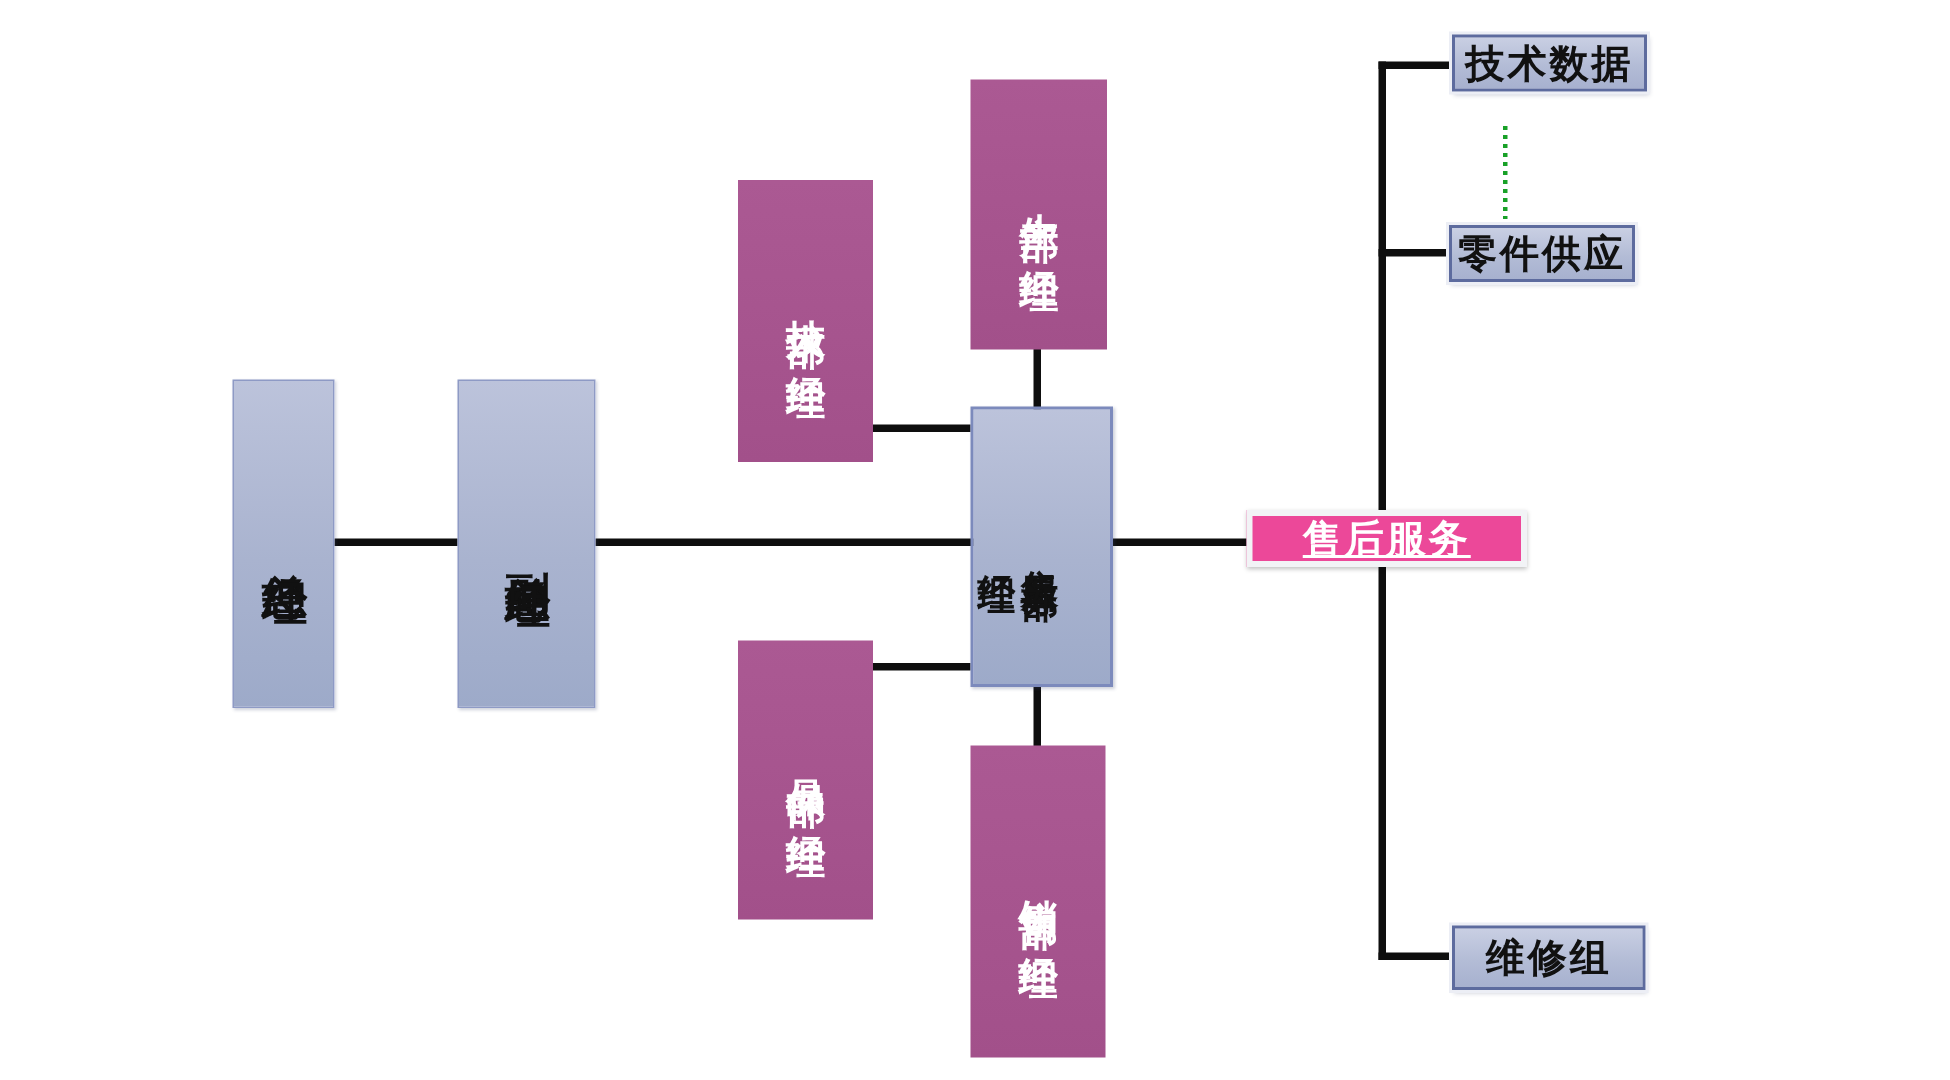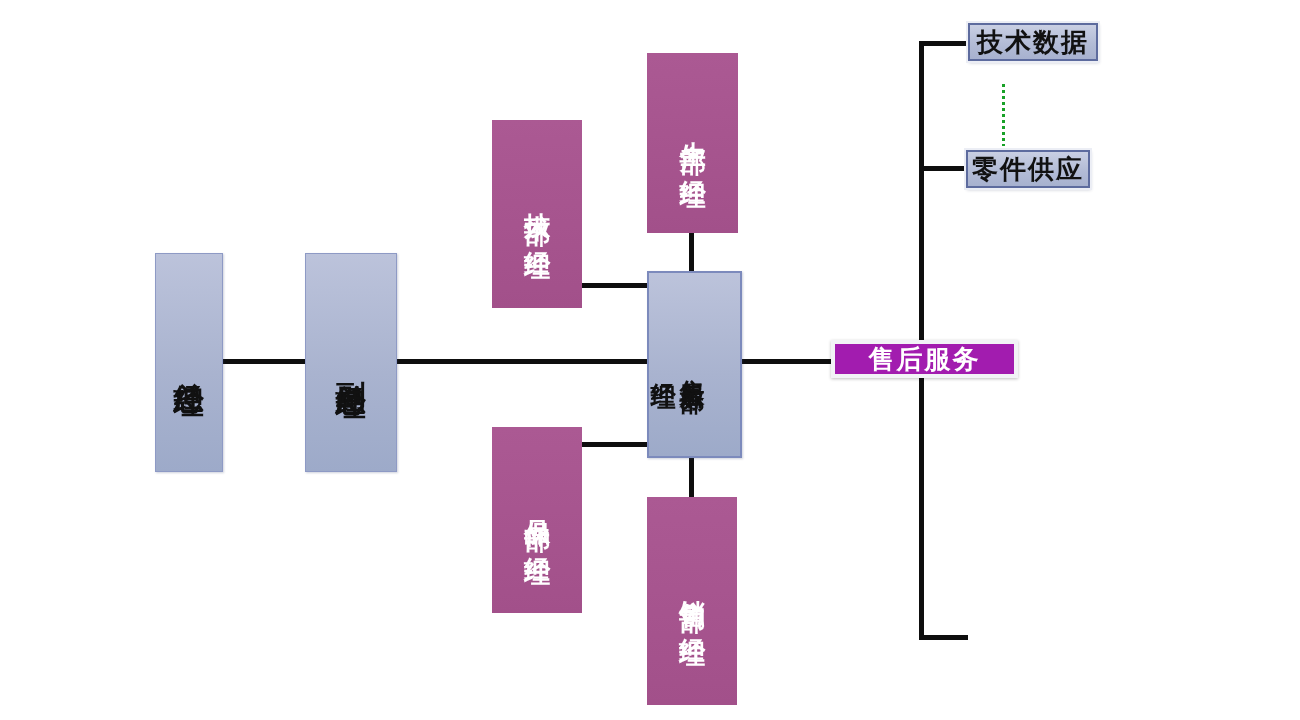--- a/index.html
+++ b/index.html
@@ -27,23 +27,23 @@
   .blue-sm {
     background:linear-gradient(180deg,#c9cfe3 0%,#b3bcd6 55%,#a7b1cf 100%);
     border:2px solid #5d6b9e; color:#111;
     box-shadow:0 0 0 2px #eceef5, 1px 2px 3px rgba(40,50,90,0.25);
   }
   .purple {
     background:linear-gradient(180deg,#ab5993 0%,#a2508a 100%);
     color:#ffffff; border:none;
   }
   .badge {
-    background:#a21caf; border:4px solid #f2f3f6; color:#ffffff;
+    background:#ec4899; border:4px solid #f2f3f6; color:#ffffff;
     z-index:5; box-shadow:0 1px 3px rgba(0,0,0,0.25);
-    letter-spacing:3px; font-size:26px;
+    letter-spacing:3px; font-size:26px;text-decoration:underline;
   }
   
   .vtext {
     writing-mode:vertical-rl; text-orientation:upright;
     letter-spacing:3px; line-height:1.05;
   }
   .vcols { writing-mode:vertical-rl; text-orientation:upright;
     height:100%; padding:0 14px 0 0; box-sizing:border-box;
     letter-spacing:2px; line-height:1.15; }
   .vcols .col { text-align:center; }
@@ -103,14 +103,17 @@
   </div>
 
   <div class="node blue-sm" style="left:968px; top:23px; width:130px; height:38px; font-size:26px;">
     <span class="htext">技术数据</span>
   </div>
 
   <div class="node blue-sm" style="left:966px; top:150px; width:124px; height:38px; font-size:26px;">
     <span class="htext">零件供应</span>
   </div>
 
+  <div class="node blue-sm" style="left:968px; top:617px; width:129px; height:43px; font-size:26px;">
+    <span class="htext">维修组</span>
+  </div>
 
 </div>
 
 </body></html>

